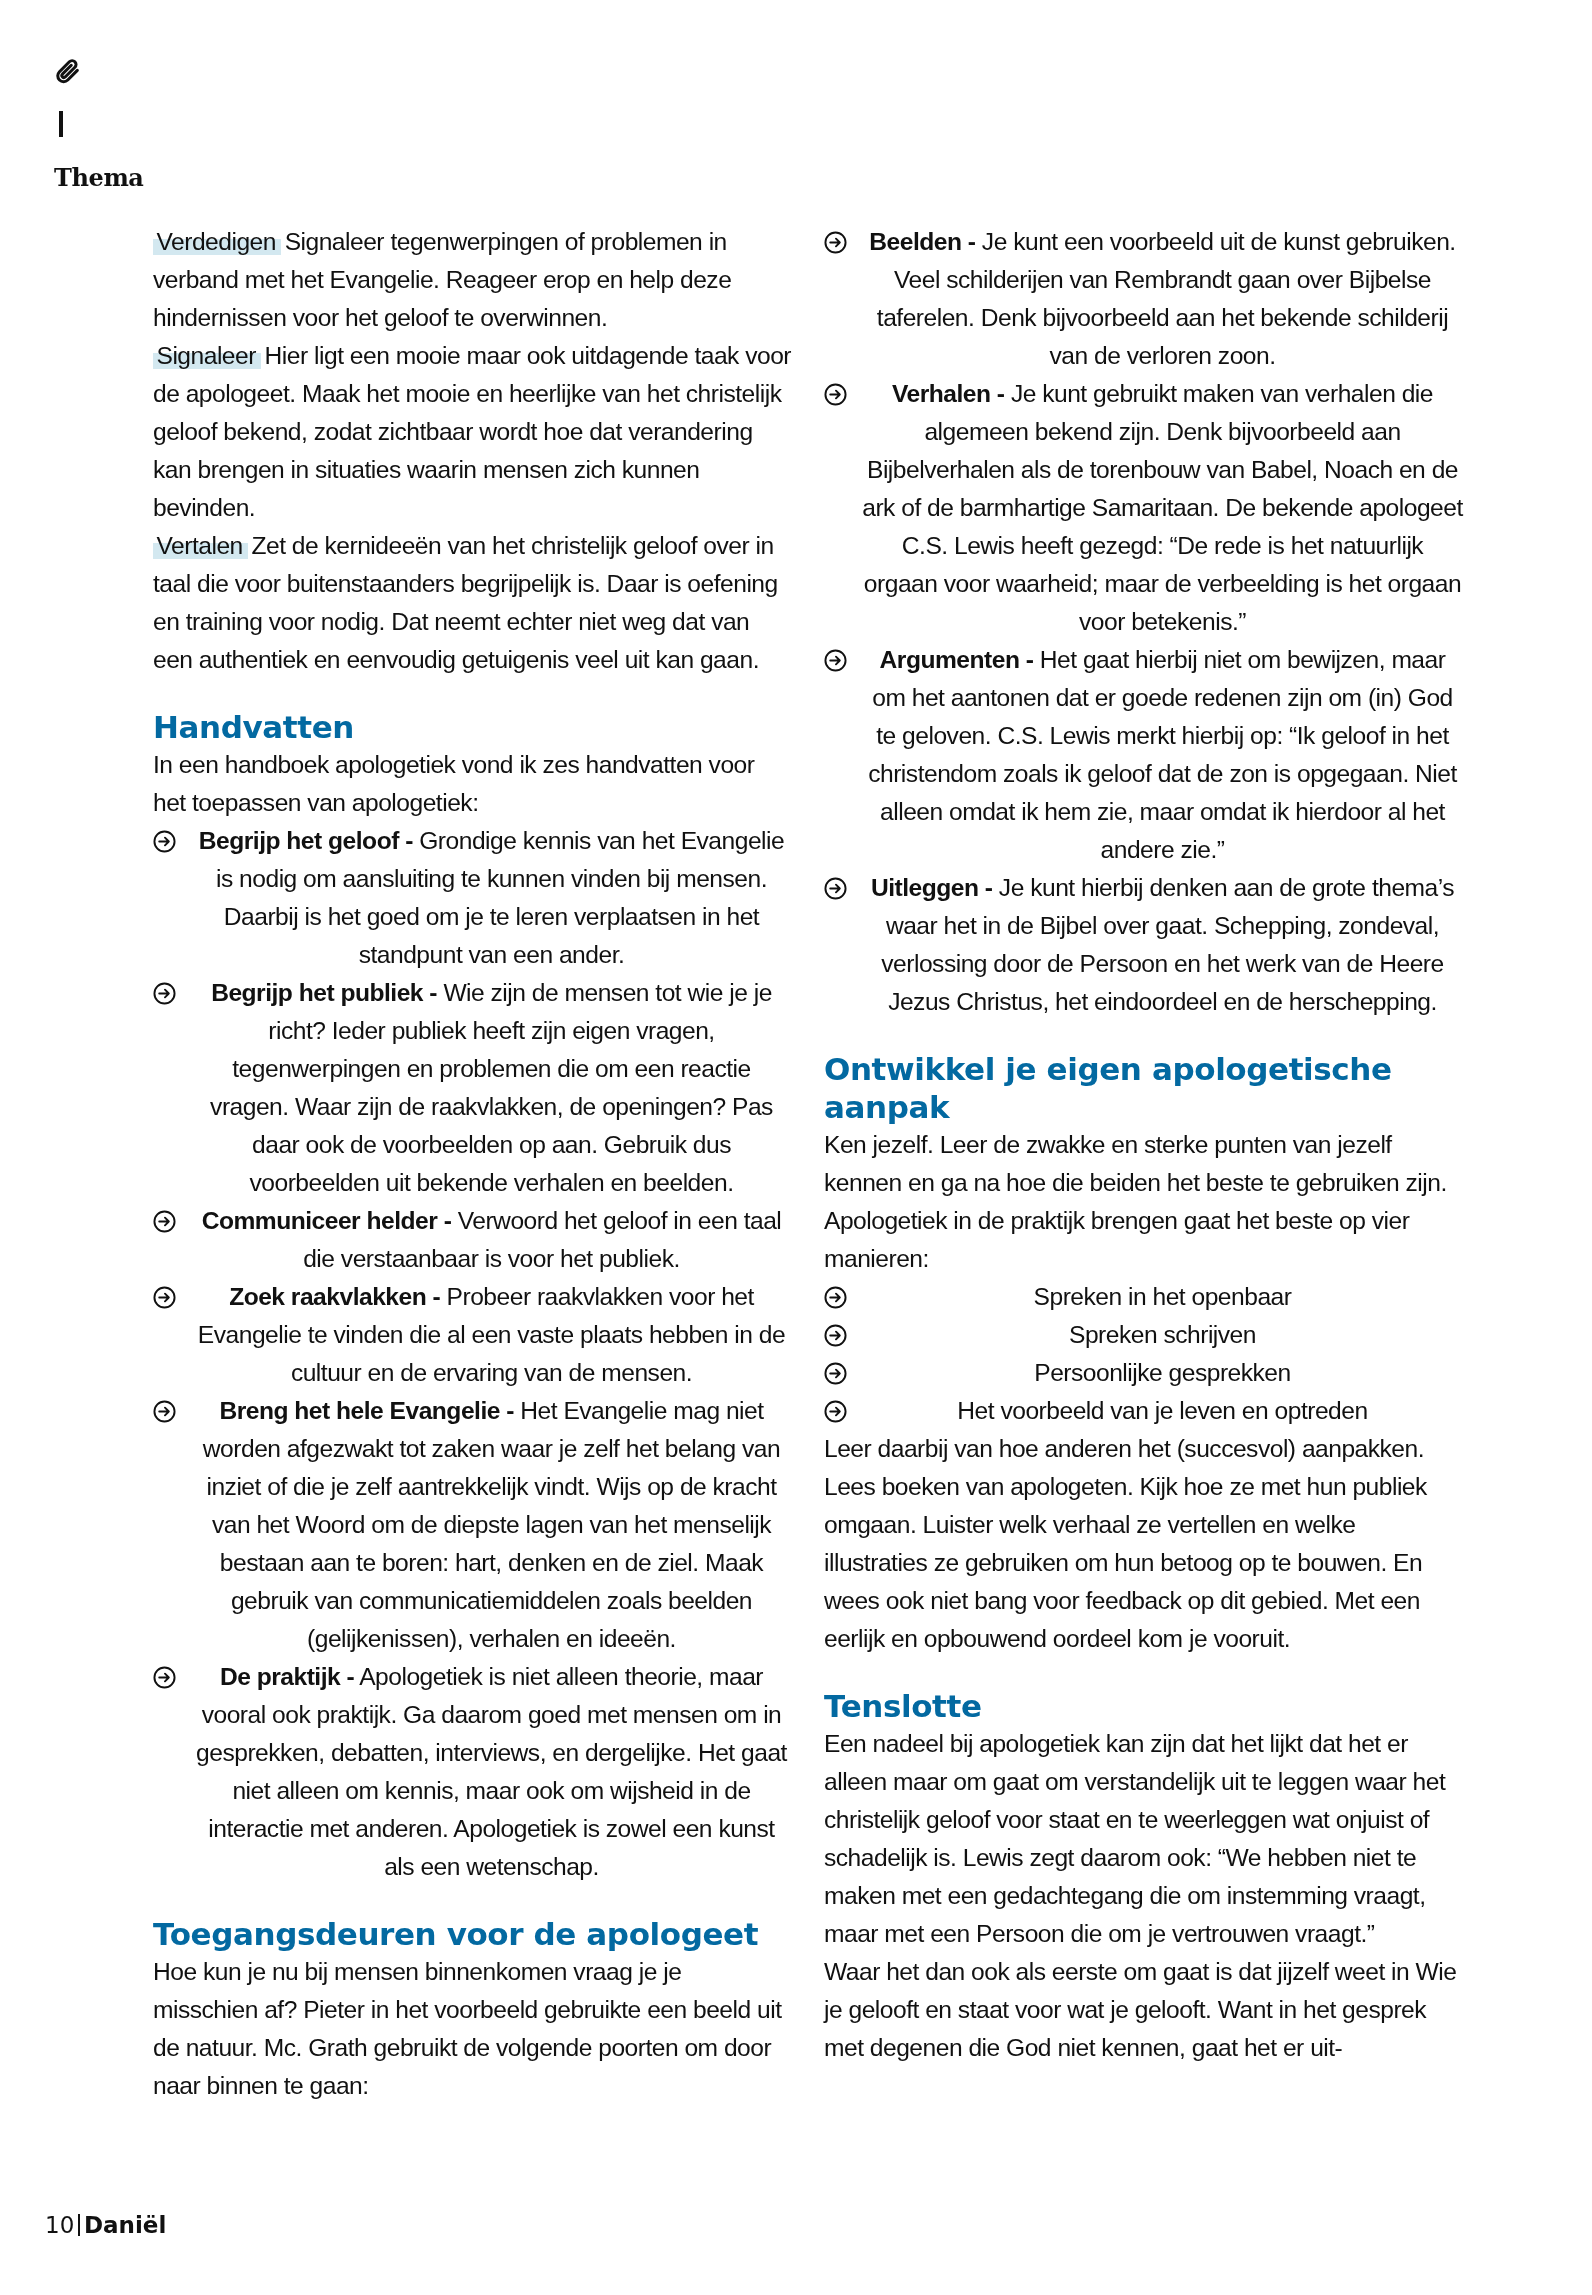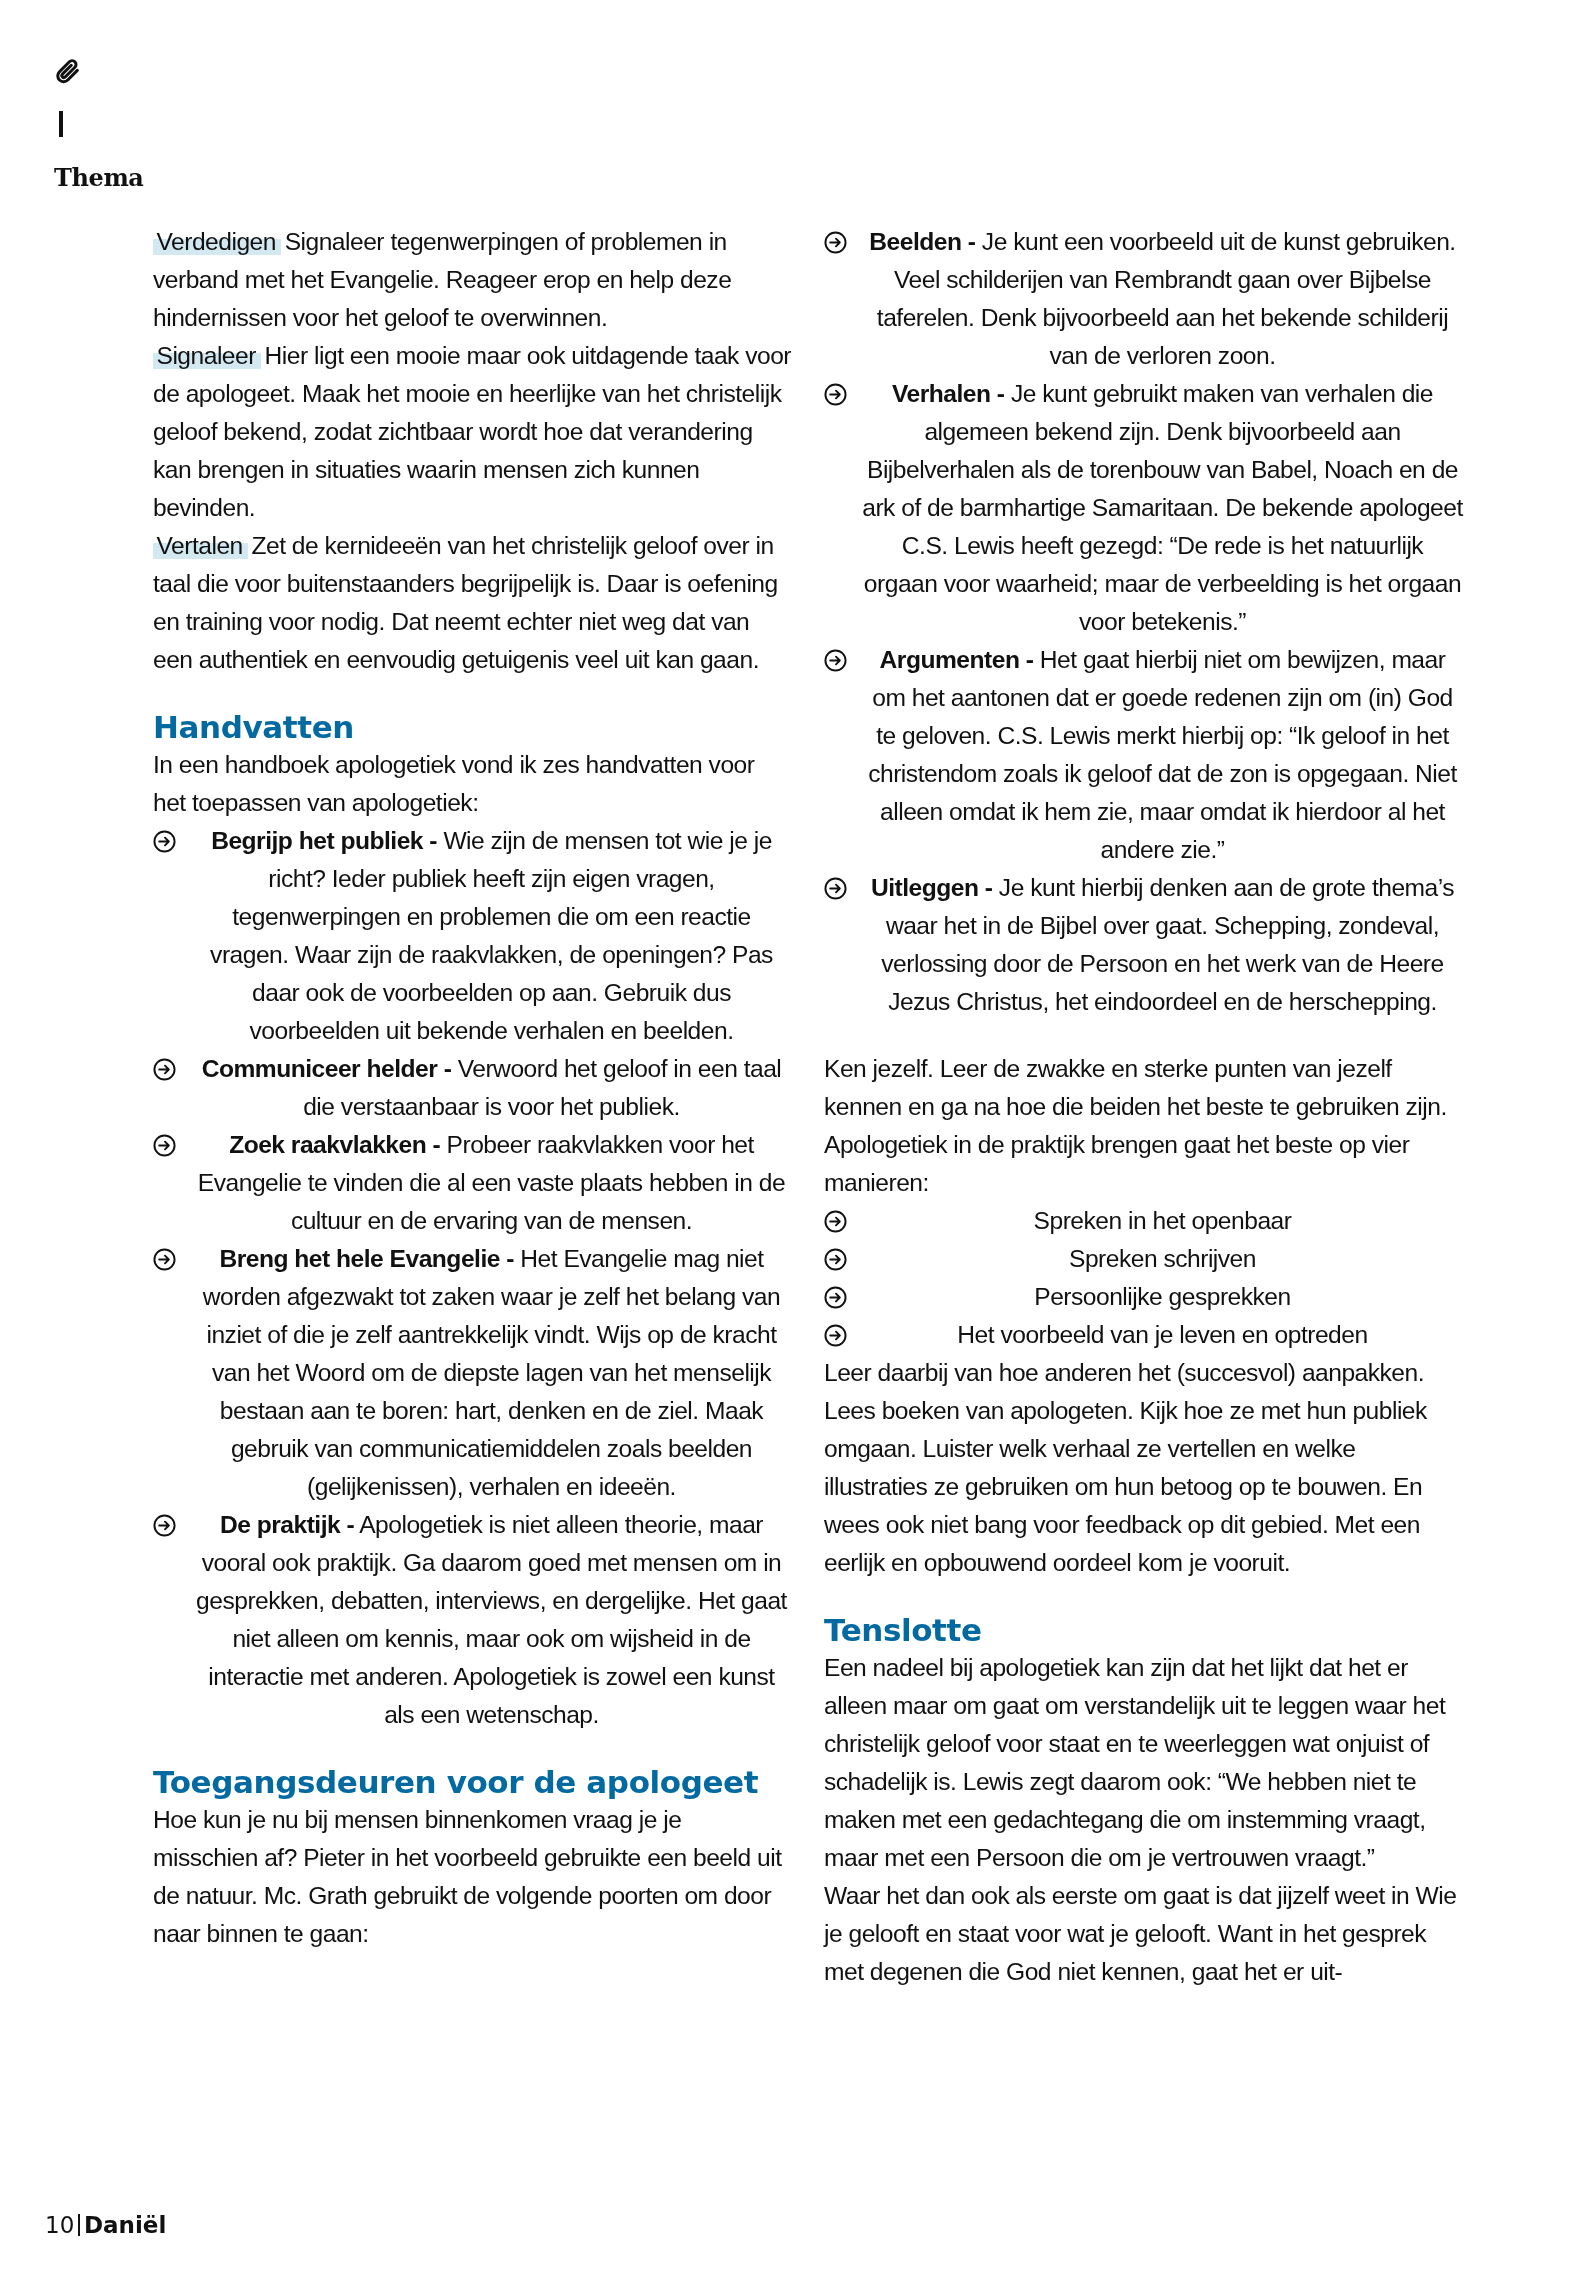--- a/index.html
+++ b/index.html
@@ -99,20 +99,24 @@
   <p><span class="hl">Signaleer</span><span>Hier ligt een mooie maar ook uitdagende taak voor de apologeet. Maak het mooie en heerlijke van het christelijk geloof bekend, zodat zichtbaar wordt hoe dat verandering kan brengen in situaties waarin mensen zich kunnen bevinden.</span></p>
   <p><span class="hl">Vertalen</span><span>Zet de kernideeën van het christelijk geloof over in taal die voor buitenstaanders begrijpelijk is. Daar is oefening en training voor nodig. Dat neemt echter niet weg dat van een authentiek en eenvoudig getuigenis veel uit kan gaan.</span></p>
 
   <div class="sp"></div>
   <h2>Handvatten</h2>
   <p>In een handboek apologetiek vond ik zes handvatten voor het toepassen van apologetiek:</p>
   <ul class="arrows">
     <li><svg class="arrow" viewBox="0 0 24 24" fill="none" stroke="#111" stroke-width="2">
           <circle cx="12" cy="12" r="10.5"></circle>
           <path d="M6.5 12h10M12.5 8l4 4-4 4" stroke-linecap="round" stroke-linejoin="round"></path>
+        </svg><b>Begrijp het geloof -</b> <span>Grondige kennis van het Evangelie is nodig om aansluiting te kunnen vinden bij mensen. Daarbij is het goed om je te leren verplaatsen in het standpunt van een ander.</span></li>
+    <li><svg class="arrow" viewBox="0 0 24 24" fill="none" stroke="#111" stroke-width="2">
+          <circle cx="12" cy="12" r="10.5"></circle>
+          <path d="M6.5 12h10M12.5 8l4 4-4 4" stroke-linecap="round" stroke-linejoin="round"></path>
         </svg><b>Begrijp het publiek -</b> <span>Wie zijn de mensen tot wie je je richt? Ieder publiek heeft zijn eigen vragen, tegenwerpingen en problemen die om een reactie vragen. Waar zijn de raakvlakken, de openingen? Pas daar ook de voorbeelden op aan. Gebruik dus voorbeelden uit bekende verhalen en beelden.</span></li>
     <li><svg class="arrow" viewBox="0 0 24 24" fill="none" stroke="#111" stroke-width="2">
           <circle cx="12" cy="12" r="10.5"></circle>
           <path d="M6.5 12h10M12.5 8l4 4-4 4" stroke-linecap="round" stroke-linejoin="round"></path>
         </svg><b>Communiceer helder -</b> <span>Verwoord het geloof in een taal die verstaanbaar is voor het publiek.</span></li>
     <li><svg class="arrow" viewBox="0 0 24 24" fill="none" stroke="#111" stroke-width="2">
           <circle cx="12" cy="12" r="10.5"></circle>
           <path d="M6.5 12h10M12.5 8l4 4-4 4" stroke-linecap="round" stroke-linejoin="round"></path>
         </svg><b>Zoek raakvlakken -</b> <span>Probeer raakvlakken voor het Evangelie te vinden die al een vaste plaats hebben in de cultuur en de ervaring van de mensen.</span></li>
     <li><svg class="arrow" viewBox="0 0 24 24" fill="none" stroke="#111" stroke-width="2">
@@ -144,20 +148,21 @@
           <circle cx="12" cy="12" r="10.5"></circle>
           <path d="M6.5 12h10M12.5 8l4 4-4 4" stroke-linecap="round" stroke-linejoin="round"></path>
         </svg><b>Argumenten -</b> <span>Het gaat hierbij niet om bewijzen, maar om het aantonen dat er goede redenen zijn om (in) God te geloven. C.S. Lewis merkt hierbij op: “Ik geloof in het christendom zoals ik geloof dat de zon is opgegaan. Niet alleen omdat ik hem zie, maar omdat ik hierdoor al het andere zie.”</span></li>
     <li><svg class="arrow" viewBox="0 0 24 24" fill="none" stroke="#111" stroke-width="2">
           <circle cx="12" cy="12" r="10.5"></circle>
           <path d="M6.5 12h10M12.5 8l4 4-4 4" stroke-linecap="round" stroke-linejoin="round"></path>
         </svg><b>Uitleggen -</b> <span>Je kunt hierbij denken aan de grote thema’s waar het in de Bijbel over gaat. Schepping, zondeval, verlossing door de Persoon en het werk van de Heere Jezus Christus, het eindoordeel en de herschepping.</span></li>
   </ul>
 
   <div class="sp"></div>
+  <h2>Ontwikkel je eigen apologetische aanpak</h2>
   <p>Ken jezelf. Leer de zwakke en sterke punten van jezelf kennen en ga na hoe die beiden het beste te gebruiken zijn. Apologetiek in de praktijk brengen gaat het beste op vier manieren:</p>
   <ul class="arrows">
     <li><svg class="arrow" viewBox="0 0 24 24" fill="none" stroke="#111" stroke-width="2">
           <circle cx="12" cy="12" r="10.5"></circle>
           <path d="M6.5 12h10M12.5 8l4 4-4 4" stroke-linecap="round" stroke-linejoin="round"></path>
         </svg><span>Spreken in het openbaar</span></li>
     <li><svg class="arrow" viewBox="0 0 24 24" fill="none" stroke="#111" stroke-width="2">
           <circle cx="12" cy="12" r="10.5"></circle>
           <path d="M6.5 12h10M12.5 8l4 4-4 4" stroke-linecap="round" stroke-linejoin="round"></path>
         </svg><span>Spreken schrijven</span></li>

